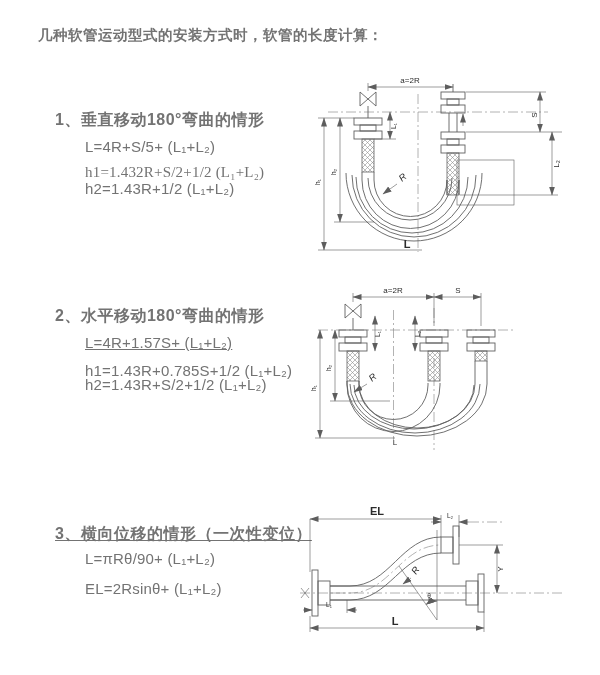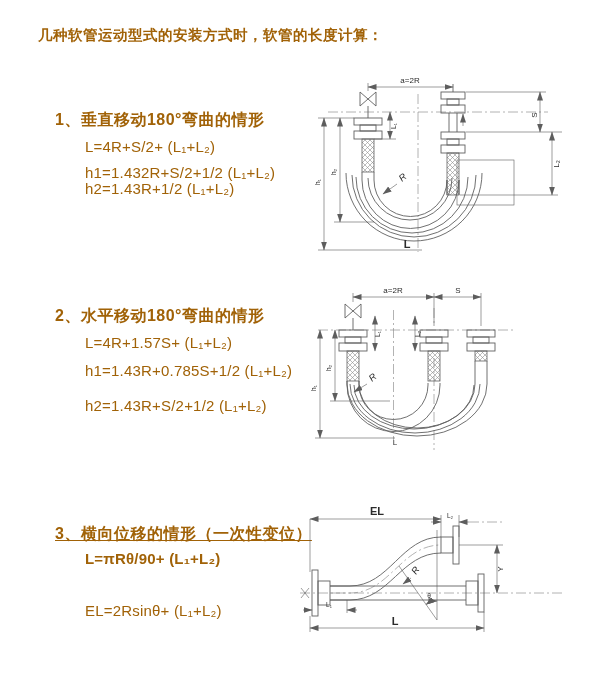--- a/index.html
+++ b/index.html
@@ -1,18 +1,18 @@
 <!DOCTYPE html>
 <html><head>
 <meta charset="utf-8">
 <style>
   html,body{margin:0;padding:0;background:#fff;}
   #page{
     position:relative;width:600px;height:675px;background:#ffffff;
-    font-family:"Liberation Sans","DejaVu Sans",sans-serif;color:#a16207;overflow:hidden;
+    font-family:"Liberation Sans","DejaVu Sans",sans-serif;color:#737373;overflow:hidden;
   }
   .abs{position:absolute;}
   #doc-title{left:38px;top:26px;font-size:14.5px;font-weight:700;letter-spacing:.5px;}
   .sec-heading{font-size:16px;font-weight:700;letter-spacing:.5px;}
   .formula{font-size:15px;font-weight:400;letter-spacing:.2px;white-space:nowrap;}
   svg{display:block;font-family:"Liberation Sans","DejaVu Sans",sans-serif;}
   svg text{fill:#2b2b2b;}
   .draw{stroke:#606060;stroke-width:0.9;fill:none;}
   .thin{stroke:#5d5d5d;stroke-width:0.6;fill:none;}
   .cl{stroke:#8a8a8a;stroke-width:0.65;fill:none;stroke-dasharray:10 3 2 3;}
@@ -23,32 +23,32 @@
   .rlbl{font-size:9.5px;font-style:italic;}
 </style>
 </head>
 <body>
 
 <div id="page">
 
   <div id="doc-title" class="abs">几种软管运动型式的安装方式时，软管的长度计算：</div>
 
   <div class="abs sec-heading" style="left:55px;top:110px;">1、垂直移动180°弯曲的情形</div>
-  <div class="abs formula" style="left:85px;top:138px;">L=4R+S/2+ (L₁+L₂)</div>
-  <div class="abs formula" style="left:85px;top:164px;">h1=1.432R+S/2+1/2 (L₁+L₂)</div>
+  <div class="abs formula" style="left:85px;top:138px;">L=4R+S/5+ (L₁+L₂)</div>
+  <div class="abs formula" style="left:85px;top:164px;font-family:Liberation Serif, serif;">h1=1.432R+S/2+1/2 (L₁+L₂)</div>
   <div class="abs formula" style="left:85px;top:180px;">h2=1.43R+1/2 (L₁+L₂)</div>
 
   <div class="abs sec-heading" style="left:55px;top:306px;">2、水平移动180°弯曲的情形</div>
-  <div class="abs formula" style="left:85px;top:334px;">L=4R+1.57S+ (L₁+L₂)</div>
+  <div class="abs formula" style="left:85px;top:334px;text-decoration:underline;">L=4R+1.57S+ (L₁+L₂)</div>
   <div class="abs formula" style="left:85px;top:362px;">h1=1.43R+0.785S+1/2 (L₁+L₂)</div>
-  <div class="abs formula" style="left:85px;top:397px;">h2=1.43R+S/2+1/2 (L₁+L₂)</div>
+  <div class="abs formula" style="left:85px;top:376px;">h2=1.43R+S/2+1/2 (L₁+L₂)</div>
 
   <div class="abs sec-heading" style="left:55px;top:524px;text-decoration:underline;">3、横向位移的情形（一次性变位）</div>
-  <div class="abs formula" style="left:85px;top:550px;font-weight:bold;">L=πRθ/90+ (L₁+L₂)</div>
-  <div class="abs formula" style="left:85px;top:602px;">EL=2Rsinθ+ (L₁+L₂)</div>
+  <div class="abs formula" style="left:85px;top:550px;">L=πRθ/90+ (L₁+L₂)</div>
+  <div class="abs formula" style="left:85px;top:580px;">EL=2Rsinθ+ (L₁+L₂)</div>
 
   <svg class="abs" style="left:310px;top:70px;" width="280" height="185" viewBox="0 0 280 185">
     <defs>
       <marker id="ar1" markerWidth="10" markerHeight="8" refX="8.5" refY="3" orient="auto-start-reverse" markerUnits="userSpaceOnUse">
         <path d="M0,0 L9,3 L0,6 Z" fill="#5d5d5d"></path>
       </marker>
       <pattern id="h1" width="5" height="5" patternUnits="userSpaceOnUse">
         <path d="M0,0 L5,5 M5,0 L0,5" stroke="#8f8f8f" stroke-width="0.6"></path>
       </pattern>
     </defs>

